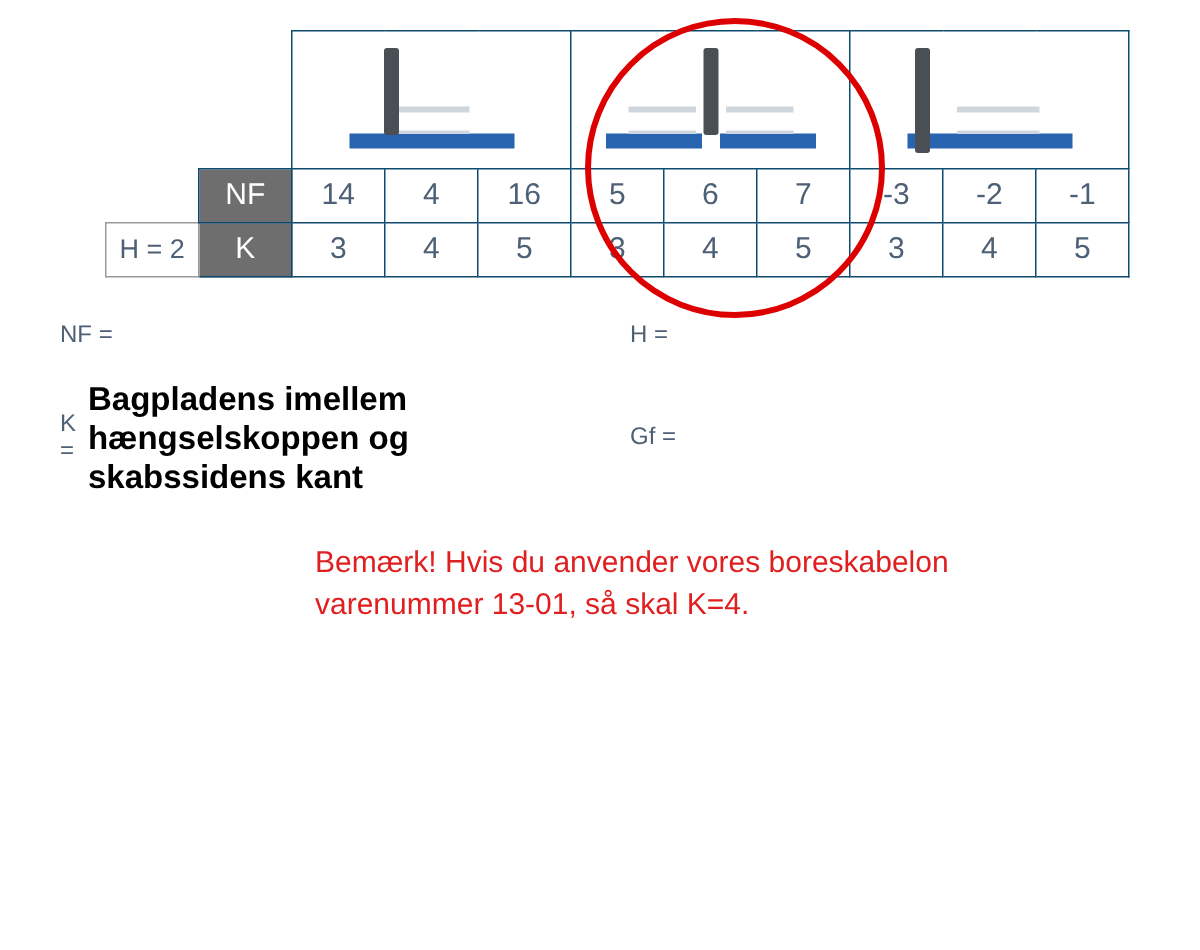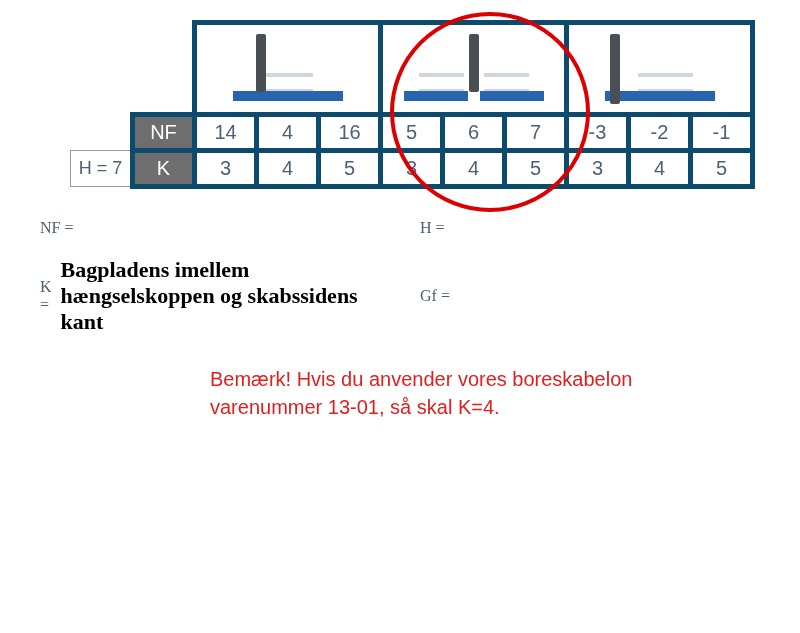--- a/index.html
+++ b/index.html
@@ -14,21 +14,21 @@
     }
     .table-container {
       position: relative;
       margin-bottom: 30px;
     }
     .main-table {
       border-collapse: collapse;
       margin-left: 40px;
     }
     .main-table td, .main-table th {
-      border: 5px solid #0c4a6e;
+      border: 1px solid #0c4a6e;
       text-align: center;
       vertical-align: middle;
       height: 36px;
       width: 62px;
       font-size: 20px;
       color: #4d6075;
     }
     .main-table .icon-cell {
       height: 92px;
     }
@@ -59,21 +59,20 @@
       display: grid;
       grid-template-columns: 1fr 1fr;
       gap: 20px 40px;
       margin-top: 20px;
       padding: 0 10px;
     }
     .legend-item {
       display: flex;
       align-items: center;
       gap: 6px;
-      font-family: Liberation Serif, serif;
     }
     .legend-key {
       font-size: 16px;
       color: #4d6075;
     }
     .legend-value {
       font-size: 22px;
       font-weight: bold;
       color: #000;
     }
@@ -144,21 +143,21 @@
       <td>4</td>
       <td>16</td>
       <td>5</td>
       <td>6</td>
       <td>7</td>
       <td>-3</td>
       <td>-2</td>
       <td>-1</td>
     </tr>
     <tr>
-      <td class="h-label">H = 7</td>
+      <td class="h-label">H = 2</td>
       <td class="header-cell">K</td>
       <td>3</td>
       <td>4</td>
       <td>5</td>
       <td>3</td>
       <td>4</td>
       <td>5</td>
       <td>3</td>
       <td>4</td>
       <td>5</td>

